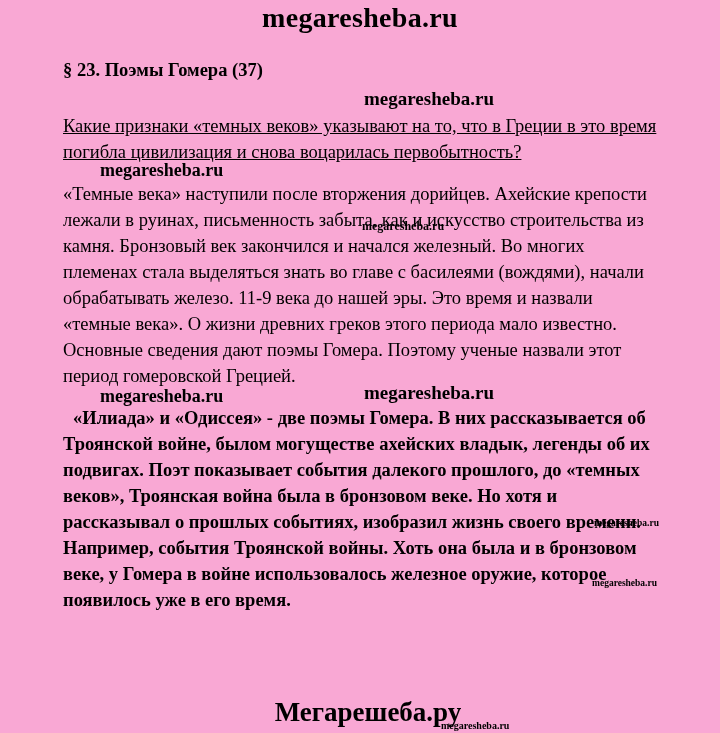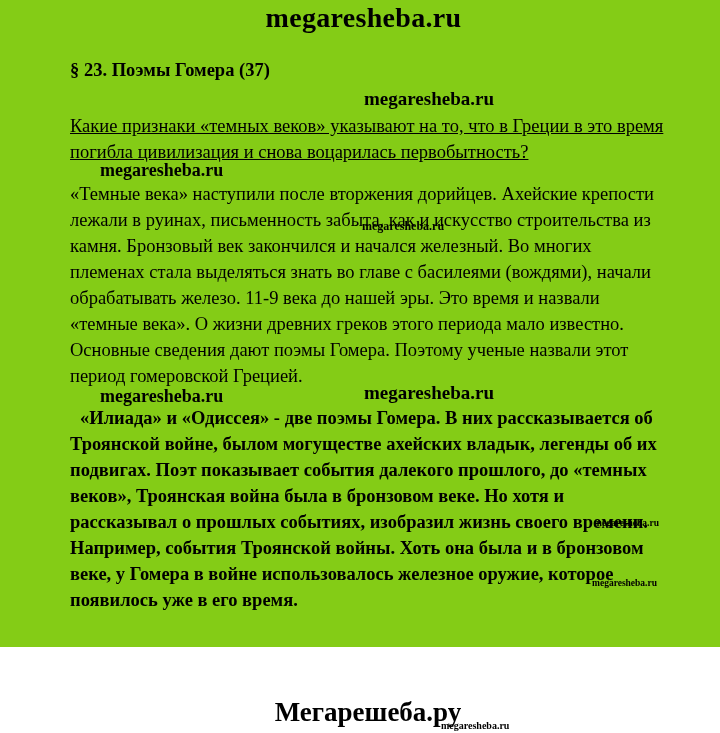--- a/index.html
+++ b/index.html
@@ -8,23 +8,22 @@
     width: 720px;
     height: 733px;
     font-family: "Liberation Serif", serif;
     color: #000000;
     position: relative;
     overflow: hidden;
   }
   .page {
     position: relative;
     width: 720px;
-    height: 647px;
-    background: #84cc16;
-    padding-left: 7px;
+    height: 733px;
+    background: #f9a8d4;
   }
   .top-brand {
     text-align: center;
     font-size: 28px;
     font-weight: bold;
     padding-top: 2px;
     letter-spacing: 0.3px;
   }
   .content {
     margin-left: 63px;

